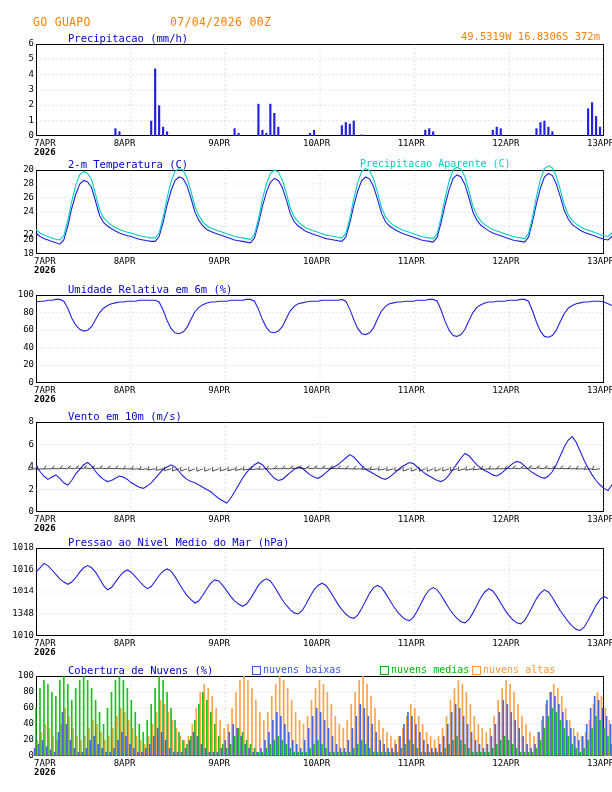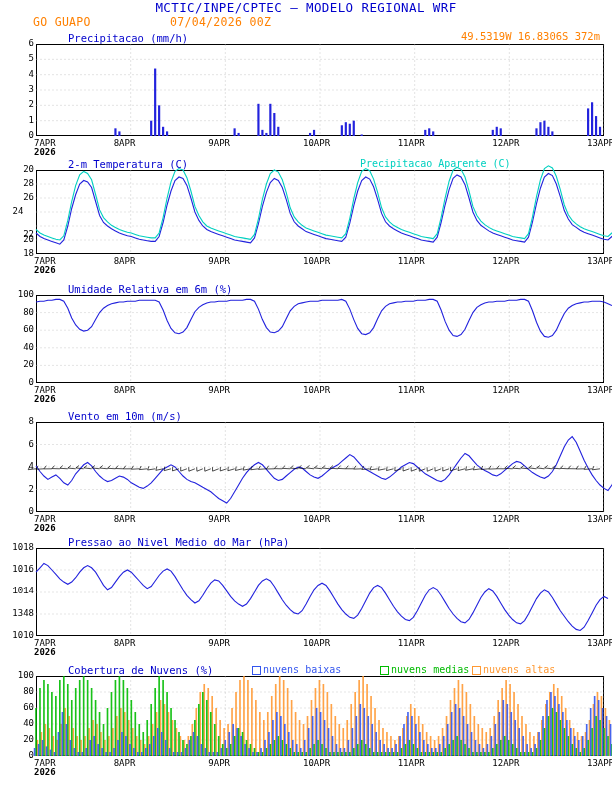--- a/index.html
+++ b/index.html
@@ -17,21 +17,20 @@
   .yr{position:absolute;font-size:9px;color:#000;font-family:"DejaVu Sans Mono",monospace;font-weight:bold;}
   svg{position:absolute;left:0;top:0;overflow:visible;}
   .leg{position:absolute;font-size:10px;font-family:"DejaVu Sans Mono",monospace;}
   .legbox{display:inline-block;width:7px;height:7px;border:1px solid #000;vertical-align:middle;margin-right:2px;}
 </style>
 </head>
 <body>
 
 <div class="page">
 
-  <div class="hdr">MCTIC/INPE/CPTEC — MODELO REGIONAL WRF</div>
   <div class="sta">GO GUAPO</div>
   <div class="date">07/04/2026 00Z</div>
   <div class="coord">49.5319W 16.8306S 372m</div>
 
   <div id="panels">
       <div class="plot" style="left: 36px; top: 44px; width: 568px; height: 92px;"></div>
       <div class="ptitle" style="left: 66px; top: 32px; background: rgb(255, 255, 255); padding: 0px 2px;">Precipitacao (mm/h)</div>
       <div class="ylab" style="left: 2px; top: 130px; width: 32px;">0</div>
       <div class="ylab" style="left: 2px; top: 114.667px; width: 32px;">1</div>
       <div class="ylab" style="left: 2px; top: 99.3333px; width: 32px;">2</div>
@@ -95,21 +94,21 @@
         <rect x="587.0271658896659" width="2.1694444444444447" y="108.4" height="27.599999999999994" fill="#2222dd"></rect>
         <rect x="590.9991938616939" width="2.1694444444444447" y="102.26666666666667" height="33.733333333333334" fill="#2222dd"></rect>
         <rect x="594.9712218337219" width="2.1694444444444447" y="116.06666666666666" height="19.933333333333337" fill="#2222dd"></rect>
         <rect x="598.9432498057498" width="2.1694444444444447" y="126.8" height="9.200000000000003" fill="#2222dd"></rect>
       </svg>
       <div class="plot" style="left: 36px; top: 170px; width: 568px; height: 84px;"></div>
       <div class="ptitle" style="left: 66px; top: 158px; background: rgb(255, 255, 255); padding: 0px 2px;">2-m Temperatura (C)</div>
       <div class="ylab" style="left: 2px; top: 248px; width: 32px;">18</div>
       <div class="ylab" style="left: 2px; top: 234px; width: 32px;">20</div>
       <div class="ylab" style="left: 2px; top: 229px; width: 32px;">22</div>
-      <div class="ylab" style="left: 2px; top: 206px; width: 32px; text-align: center;">24</div>
+      <div class="ylab" style="left: 2px; top: 206px; width: 32px;">24</div>
       <div class="ylab" style="left: 2px; top: 192px; width: 32px;">26</div>
       <div class="ylab" style="left: 2px; top: 178px; width: 32px;">28</div>
       <div class="ylab" style="left: 2px; top: 164px; width: 32px;">20</div>
       <div class="xlab" style="left: 34px; top: 256px;">7APR</div>
       <div class="xlab" style="left: 113.667px; top: 256px;">8APR</div>
       <div class="xlab" style="left: 208.333px; top: 256px;">9APR</div>
       <div class="xlab" style="left: 303px; top: 256px;">10APR</div>
       <div class="xlab" style="left: 397.667px; top: 256px;">11APR</div>
       <div class="xlab" style="left: 492.333px; top: 256px;">12APR</div>
       <div class="xlab" style="left: 587px; top: 256px;">13APR</div>

